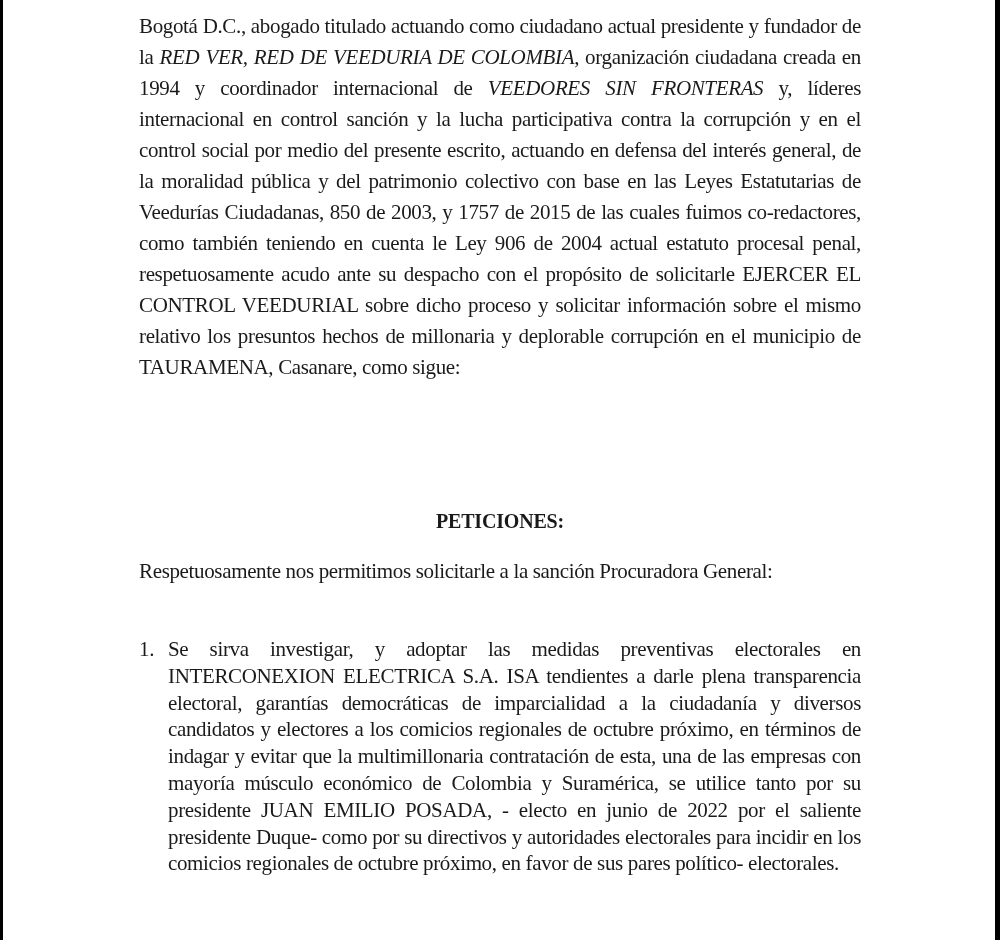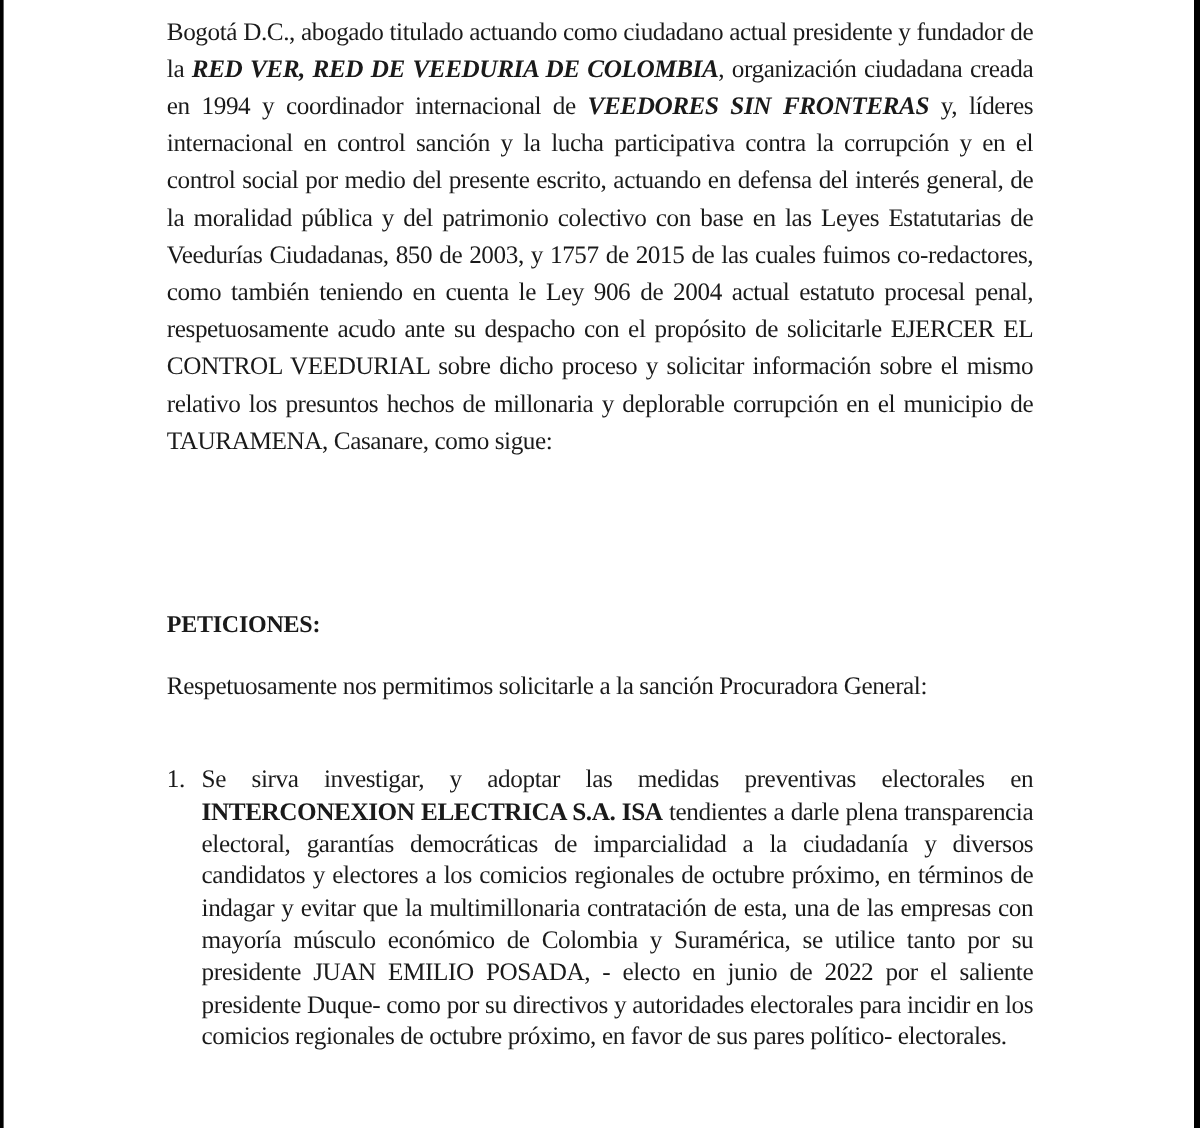--- a/index.html
+++ b/index.html
@@ -35,31 +35,31 @@
     }
     .para {
       font-size: 21px;
       line-height: 31px;
       text-align: justify;
       letter-spacing: -0.35px;
       word-spacing: 0px;
       margin: 0;
     }
     .bi {
-      font-weight: bold;
+      font-weight: normal;
       font-style: italic;
     }
     .b {
-      font-weight: bold;
+      font-weight: normal;
       margin-top: 20px;
     }
     .heading {
       font-size: 20px;
       font-weight: bold;
-      text-align: left;
+      text-align: center;
       margin: 0;
       letter-spacing: -0.2px;
     }
     .h-wrap {
       position: absolute;
       left: 139px;
       top: 510px;
       width: 722px;
     }
     .intro-wrap {

